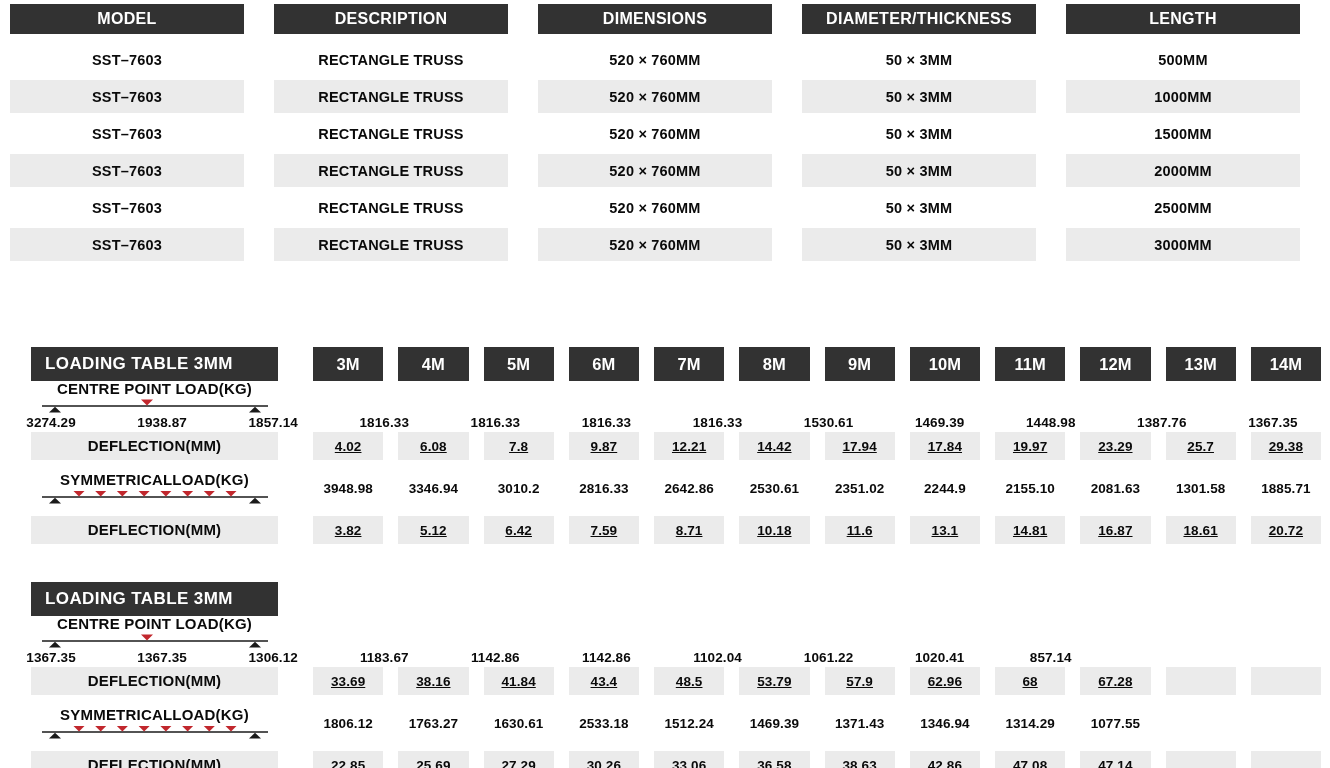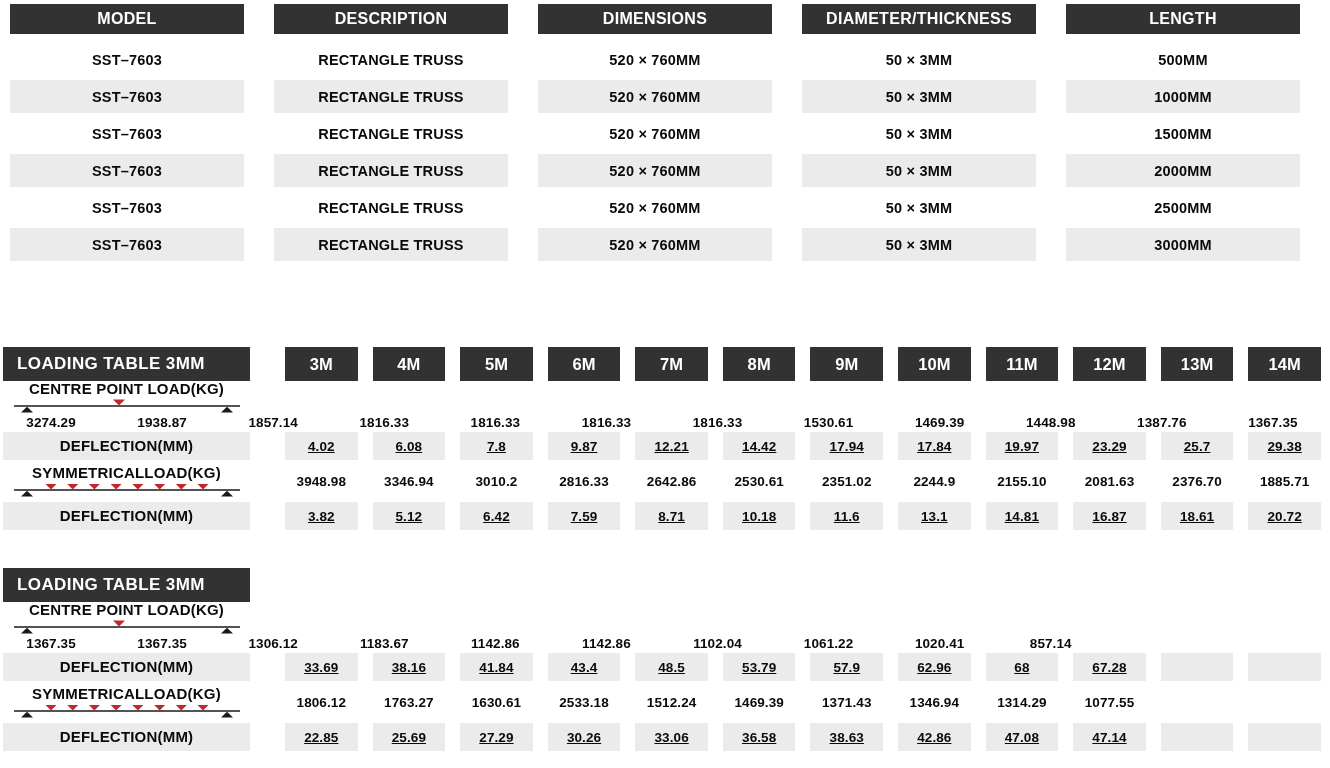--- a/index.html
+++ b/index.html
@@ -34,38 +34,38 @@
     background:var(--stripe);background-clip:content-box;padding:2px 0;
   }
   
   .loading-table{margin:0 9px 0 3px;}
   .lt-first{margin-top:84px;}
   .lt-second{margin-top:38px;}
   .lrow{display:flex;align-items:stretch;}
   .llabel{
     width:247px;flex:none;margin-right:35px;
     display:flex;flex-direction:column;align-items:center;justify-content:center;
-    font-size:15px;letter-spacing:.2px;line-height:1.05;
+    font-size:15px;letter-spacing:.2px;line-height:1.05;margin-left:28px;
   }
   .llabel.head-label{
     background:var(--dark);color:var(--head-text);
     align-items:flex-start;padding-left:14px;font-size:17px;letter-spacing:.4px;
   }
   .llabel.lstriped{background:var(--stripe);}
   .lcells{flex:1;display:flex;gap:15px;}
   .lcell{
     flex:1;display:flex;align-items:center;justify-content:center;
     font-size:13.5px;letter-spacing:.1px;
   }
   .lcell.head-cell{background:var(--dark);color:var(--head-text);font-size:16.5px;}
   .lcell.striped-cell{background:var(--stripe);text-decoration:underline;}
   .lrow-head{height:34px;}
   .row-cpl{height:51px;flex-direction:column;}
   .row-def{height:28px;}
-  .row-sym{height:42px;}
+  .row-sym{height:56px;}
   .diagram{margin-top:2px;}
 </style>
 </head>
 <body>
 
 <div class="page">
   <section>
     <div class="spec-grid" id="specGrid">
         <div class="spec-head">MODEL</div>
         <div class="spec-head">DESCRIPTION</div>
@@ -187,21 +187,21 @@
           <div class="lcell">3948.98</div>
           <div class="lcell">3346.94</div>
           <div class="lcell">3010.2</div>
           <div class="lcell">2816.33</div>
           <div class="lcell">2642.86</div>
           <div class="lcell">2530.61</div>
           <div class="lcell">2351.02</div>
           <div class="lcell">2244.9</div>
           <div class="lcell">2155.10</div>
           <div class="lcell">2081.63</div>
-          <div class="lcell">2376.70</div>
+          <div class="lcell">1301.58</div>
           <div class="lcell">1885.71</div>
         </div>
       </div>
       <div class="lrow row-def">
         <div class="llabel lstriped">
           <span>DEFLECTION(MM)</span>
         </div>
         <div class="lcells">
           <div class="lcell striped-cell">3.82</div>
           <div class="lcell striped-cell">5.12</div>

